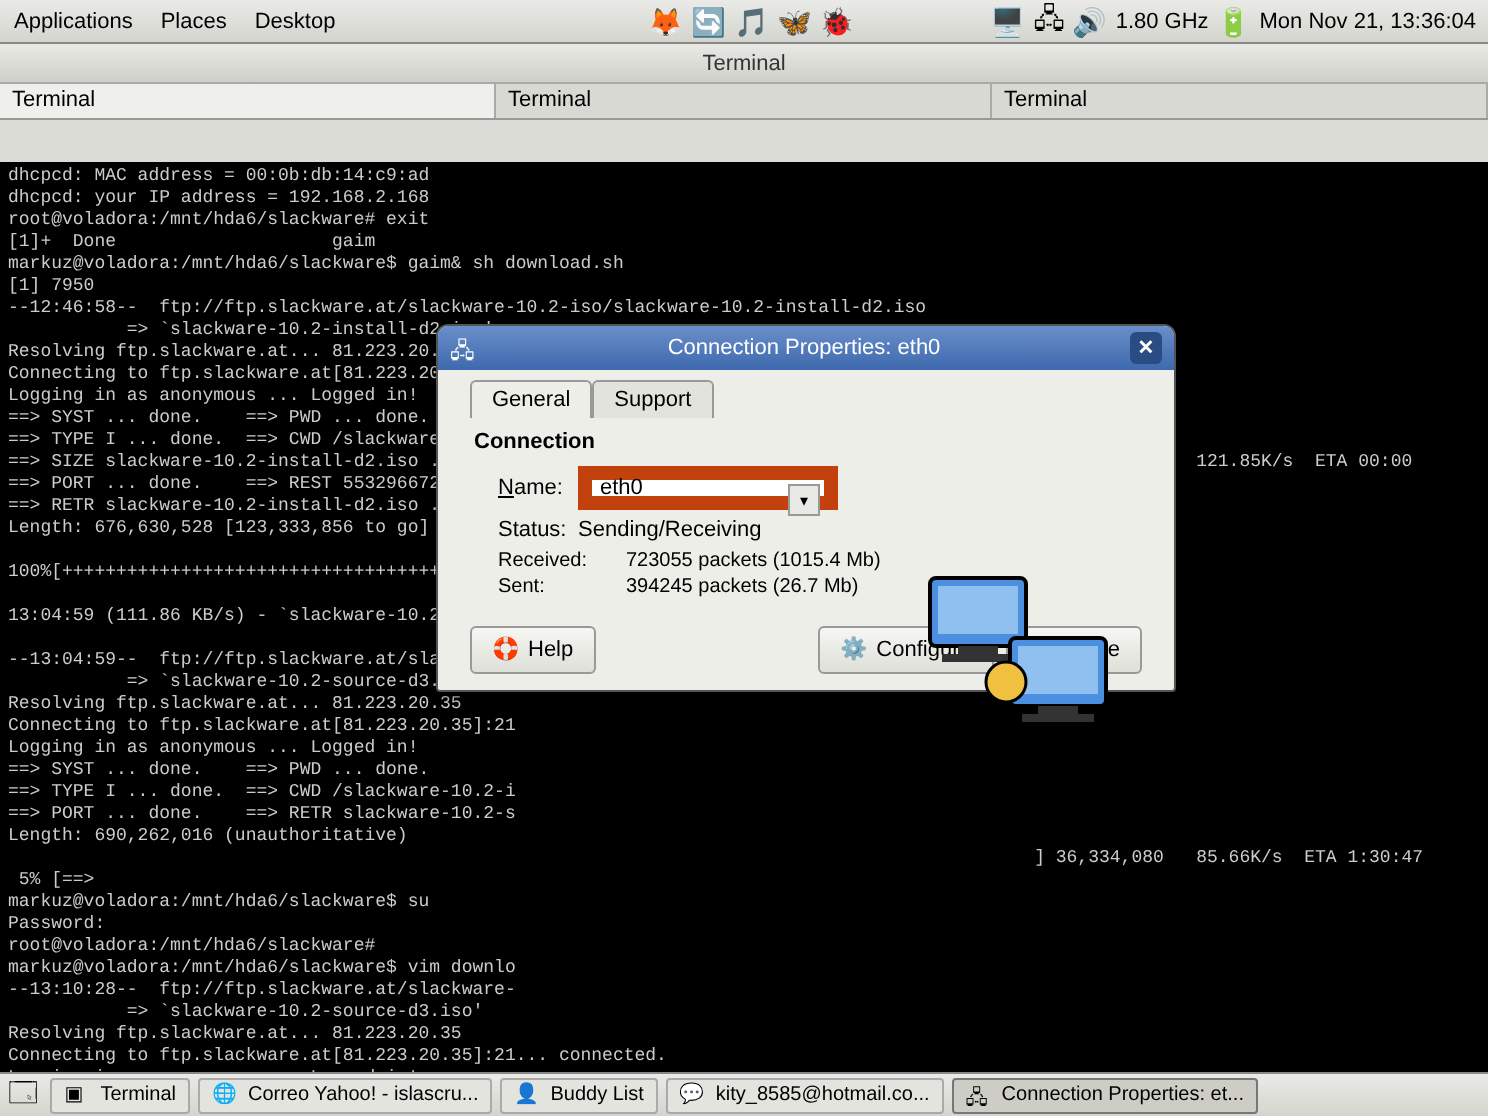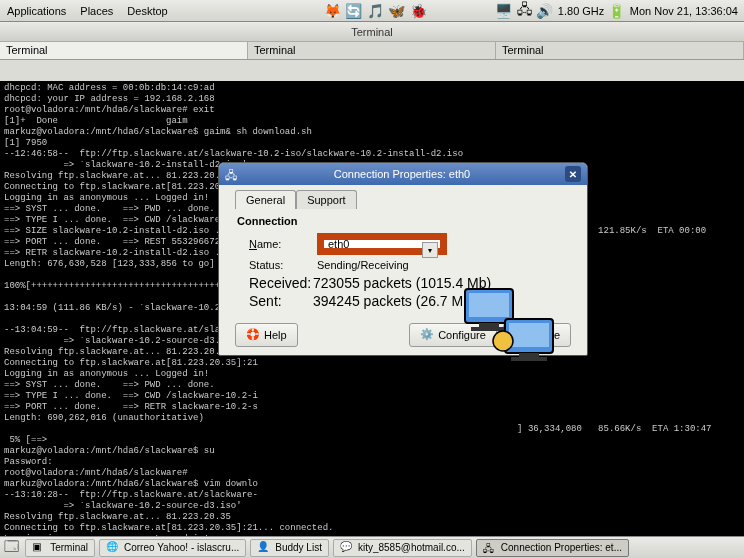--- a/index.html
+++ b/index.html
@@ -24,25 +24,25 @@
 .dialog { position: absolute; left: 218px; top: 162px; width: 370px; background: #eeeee8; border: 1px solid #555; box-shadow: 2px 3px 6px rgba(0,0,0,.4); border-radius: 6px 6px 2px 2px; }
 .dialog-title { height: 22px; background: linear-gradient(#6a8fc9,#3e69ae); border-radius: 5px 5px 0 0; display: flex; align-items: center; color: #fff; font-size: 11px; padding: 0 6px; }
 .dialog-title .title-text { flex: 1; text-align: center; }
 .dialog-title .close-x { width: 16px; height: 16px; background: #2b4c82; border-radius: 3px; display: flex; align-items: center; justify-content: center; color: #fff; font-weight: bold; cursor: pointer; font-size: 10px; }
 .dialog-body { padding: 5px 16px 8px; }
 .dlg-tabs { display: flex; gap: 0; margin-bottom: 4px; }
 .dlg-tab { padding: 3px 10px; border: 1px solid #999; background: #e3e3dd; font-size: 11px; border-bottom: none; border-radius: 3px 3px 0 0; cursor: pointer; }
 .dlg-tab.active { background: #eeeee8; }
 .section-label { font-weight: bold; font-size: 11px; margin: 6px 0 6px 2px; }
 .conn-row { display: flex; align-items: center; margin: 4px 0 4px 14px; font-size: 11px; }
-.conn-row .lbl { width: 68px; }
+.conn-row .lbl { width: 40px; }
 .name-select { width: 130px; height: 22px; border: 7px solid #c2410c; background: #fff; display: flex; align-items: center; padding: 0 4px; font-size: 11px; position: relative; }
 .name-select .arrow { position: absolute; right: 2px; top: 2px; width: 16px; height: 16px; border: 1px solid #999; display: flex; align-items: center; justify-content: center; font-size: 8px; background: #e8e8e4; }
 .net-graphic { position: absolute; right: 12px; top: 52px; width: 100px; height: 86px; }
-.activity-row { display: flex; margin: 2px 0 2px 14px; font-size: 14px; }
+.activity-row { display: flex; margin: 2px 0 2px 14px; font-size: 10px; }
 .activity-row .lbl { width: 64px; }
 .btn-row { display: flex; margin-top: 14px; gap: 6px; }
 .btn { border: 1px solid #999; background: linear-gradient(#f6f6f2,#e0e0da); border-radius: 3px; padding: 4px 10px; font-size: 11px; display: flex; align-items: center; gap: 4px; cursor: pointer; }
 .btn-row .spacer { flex: 1; }
 .ic { width: 14px; height: 14px; display: inline-block; }
 
 
 .taskbar { position: absolute; left: 0; right: 0; bottom: 0; height: 22px; background: linear-gradient(#eaeae6,#d5d5cf); border-top: 1px solid #888; display: flex; align-items: center; font-size: 10px; }
 .task-item { height: 18px; border: 1px solid #aaa; background: #e4e4de; display: flex; align-items: center; padding: 0 6px; margin: 0 2px; border-radius: 2px; gap: 4px; max-width: 160px; overflow: hidden; white-space: nowrap; }
 .task-item.active { background: #cdcdc6; border-color: #777; }

